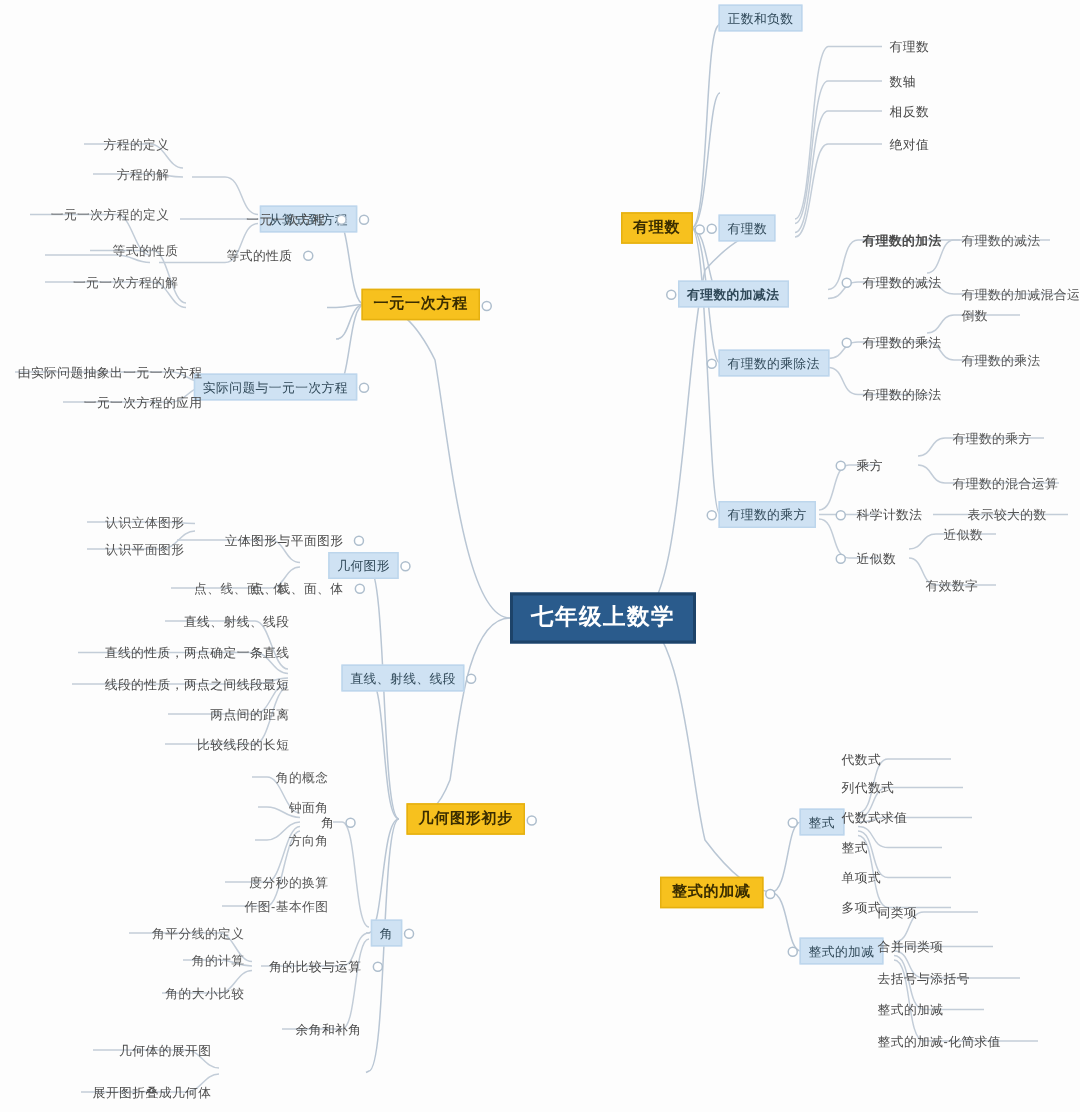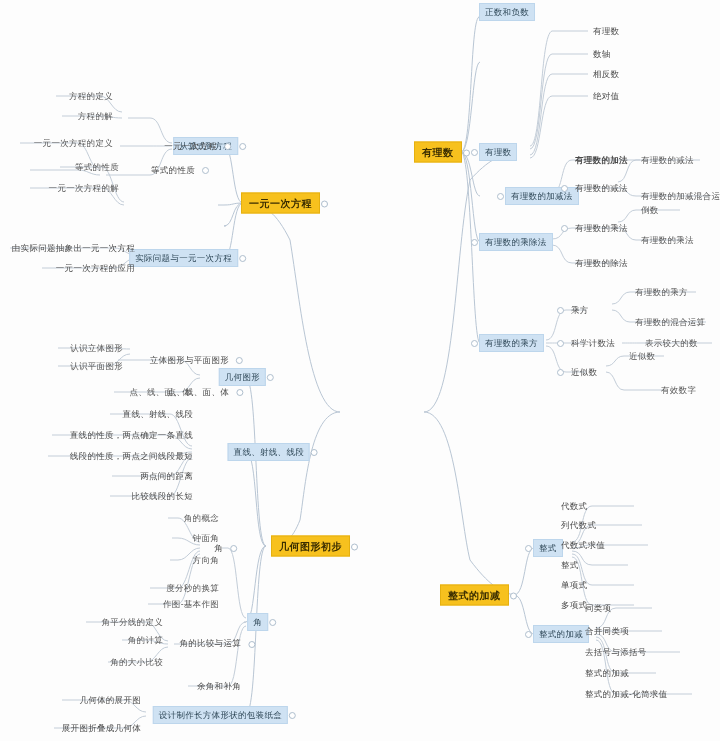--- a/index.html
+++ b/index.html
@@ -170,52 +170,53 @@
     <path class="leafline" d="M200,548 C190,548 188,560 178,560 L170,560"></path>
     <path class="leafline" d="M200,551 C190,551 188,588 178,588 L150,588"></path>
     <path class="leafline" d="M200,554 C190,554 188,604 178,604 L148,604"></path>
     <path class="leafline" d="M168,641 C158,641 156,622 146,622 L86,622"></path>
     <path class="leafline" d="M168,644 C158,644 156,640 146,640 L122,640"></path>
     <path class="leafline" d="M168,647 C158,647 156,662 146,662 L108,662"></path>
     <path class="leafline" d="M146,712 C136,712 134,700 124,700 L62,700"></path>
     <path class="leafline" d="M146,716 C136,716 134,728 124,728 L54,728"></path>
   </svg>
 
+  <div class="node root toR" style="left:340px;top:412px;">七年级上数学</div>
 
   <div class="node lvl1 toR" style="left:414px;top:152px;"><span>有理数</span><span class="collapse r"></span></div>
 
   <div class="node lvl2 toR" style="left:479px;top:12px;"><span>正数和负数</span></div>
 
   <div class="node lvl2 toR" style="left:479px;top:152px;"><span class="collapse l"></span><span>有理数</span></div>
   <div class="node lvl3 toR" style="left:588px;top:31px;">有理数</div>
   <div class="node lvl3 toR" style="left:588px;top:54px;">数轴</div>
   <div class="node lvl3 toR" style="left:588px;top:74px;">相反数</div>
   <div class="node lvl3 toR" style="left:588px;top:96px;">绝对值</div>
 
-  <div class="node lvl2 toR" style="left:505px;top:196px;"><span class="collapse l"></span><span>有理数的加减法</span></div>
+  <div class="node lvl2 toR" style="left:452px;top:196px;font-weight:bold;"><span class="collapse l"></span><span>有理数的加减法</span></div>
   <div class="node lvl3 toR" style="left:570px;top:160px;font-weight:bold;">有理数的加法</div>
   <div class="node lvl3 toR" style="left:570px;top:188px;"><span class="collapse l"></span><span>有理数的减法</span></div>
   <div class="node lvl4 toR" style="left:636px;top:160px;">有理数的减法</div>
   <div class="node lvl4 toR" style="left:636px;top:196px;">有理数的加减混合运算</div>
 
   <div class="node lvl2 toR" style="left:479px;top:242px;"><span class="collapse l"></span><span>有理数的乘除法</span></div>
   <div class="node lvl3 toR" style="left:570px;top:228px;"><span class="collapse l"></span><span>有理数的乘法</span></div>
   <div class="node lvl4 toR" style="left:636px;top:210px;">倒数</div>
   <div class="node lvl4 toR" style="left:636px;top:240px;">有理数的乘法</div>
   <div class="node lvl3 toR" style="left:570px;top:263px;">有理数的除法</div>
 
   <div class="node lvl2 toR" style="left:479px;top:343px;"><span class="collapse l"></span><span>有理数的乘方</span></div>
   <div class="node lvl3 toR" style="left:566px;top:310px;"><span class="collapse l"></span><span>乘方</span></div>
   <div class="node lvl4 toR" style="left:630px;top:292px;">有理数的乘方</div>
   <div class="node lvl4 toR" style="left:630px;top:322px;">有理数的混合运算</div>
   <div class="node lvl3 toR" style="left:566px;top:343px;"><span class="collapse l"></span><span>科学计数法</span></div>
   <div class="node lvl4 toR" style="left:640px;top:343px;">表示较大的数</div>
   <div class="node lvl3 toR" style="left:566px;top:372px;"><span class="collapse l"></span><span>近似数</span></div>
   <div class="node lvl4 toR" style="left:624px;top:356px;">近似数</div>
-  <div class="node lvl4 toR" style="left:656px;top:390px;">有效数字</div>
+  <div class="node lvl4 toR" style="left:612px;top:390px;">有效数字</div>
 
   <div class="node lvl1 toR" style="left:440px;top:595px;"><span>整式的加减</span><span class="collapse r"></span></div>
 
   <div class="node lvl2 toR" style="left:533px;top:548px;"><span class="collapse l"></span><span>整式</span></div>
   <div class="node lvl3 toR" style="left:556px;top:506px;">代数式</div>
   <div class="node lvl3 toR" style="left:556px;top:525px;">列代数式</div>
   <div class="node lvl3 toR" style="left:556px;top:545px;">代数式求值</div>
   <div class="node lvl3 toR" style="left:556px;top:565px;">整式</div>
   <div class="node lvl3 toR" style="left:556px;top:585px;">单项式</div>
   <div class="node lvl3 toR" style="left:556px;top:605px;">多项式</div>
@@ -259,23 +260,22 @@
   <div class="node lvl3 toL" style="left:198px;top:476px;">两点间的距离</div>
   <div class="node lvl3 toL" style="left:198px;top:496px;">比较线段的长短</div>
 
   <div class="node lvl2 toL" style="left:268px;top:622px;"><span>角</span><span class="collapse r"></span></div>
   <div class="node lvl3 toL" style="left:228px;top:548px;"><span>角</span><span class="collapse r"></span></div>
   <div class="node lvl4 toL" style="left:224px;top:518px;text-align:right;">角的概念</div>
   <div class="node lvl4 toL" style="left:224px;top:538px;">钟面角</div>
   <div class="node lvl4 toL" style="left:224px;top:560px;">方向角</div>
   <div class="node lvl4 toL" style="left:224px;top:588px;">度分秒的换算</div>
   <div class="node lvl4 toL" style="left:224px;top:604px;">作图-基本作图</div>
-  <div class="node lvl3 toL" style="left:246px;top:644px;font-family:Liberation Mono, monospace;"><span>角的比较与运算</span><span class="collapse r"></span></div>
+  <div class="node lvl3 toL" style="left:246px;top:644px;"><span>角的比较与运算</span><span class="collapse r"></span></div>
   <div class="node lvl4 toL" style="left:168px;top:622px;">角平分线的定义</div>
   <div class="node lvl4 toL" style="left:168px;top:640px;">角的计算</div>
   <div class="node lvl4 toL" style="left:168px;top:662px;">角的大小比较</div>
   <div class="node lvl3 toL" style="left:246px;top:686px;">余角和补角</div>
 
-  <div class="node lvl2 toL" style="left:288px;top:715px;"><span>设计制作长方体形状的包装纸盒</span><span class="collapse r"></span></div>
   <div class="node lvl3 toL" style="left:146px;top:700px;">几何体的展开图</div>
   <div class="node lvl3 toL" style="left:146px;top:728px;">展开图折叠成几何体</div>
 
 </div>
 
 </body></html>

